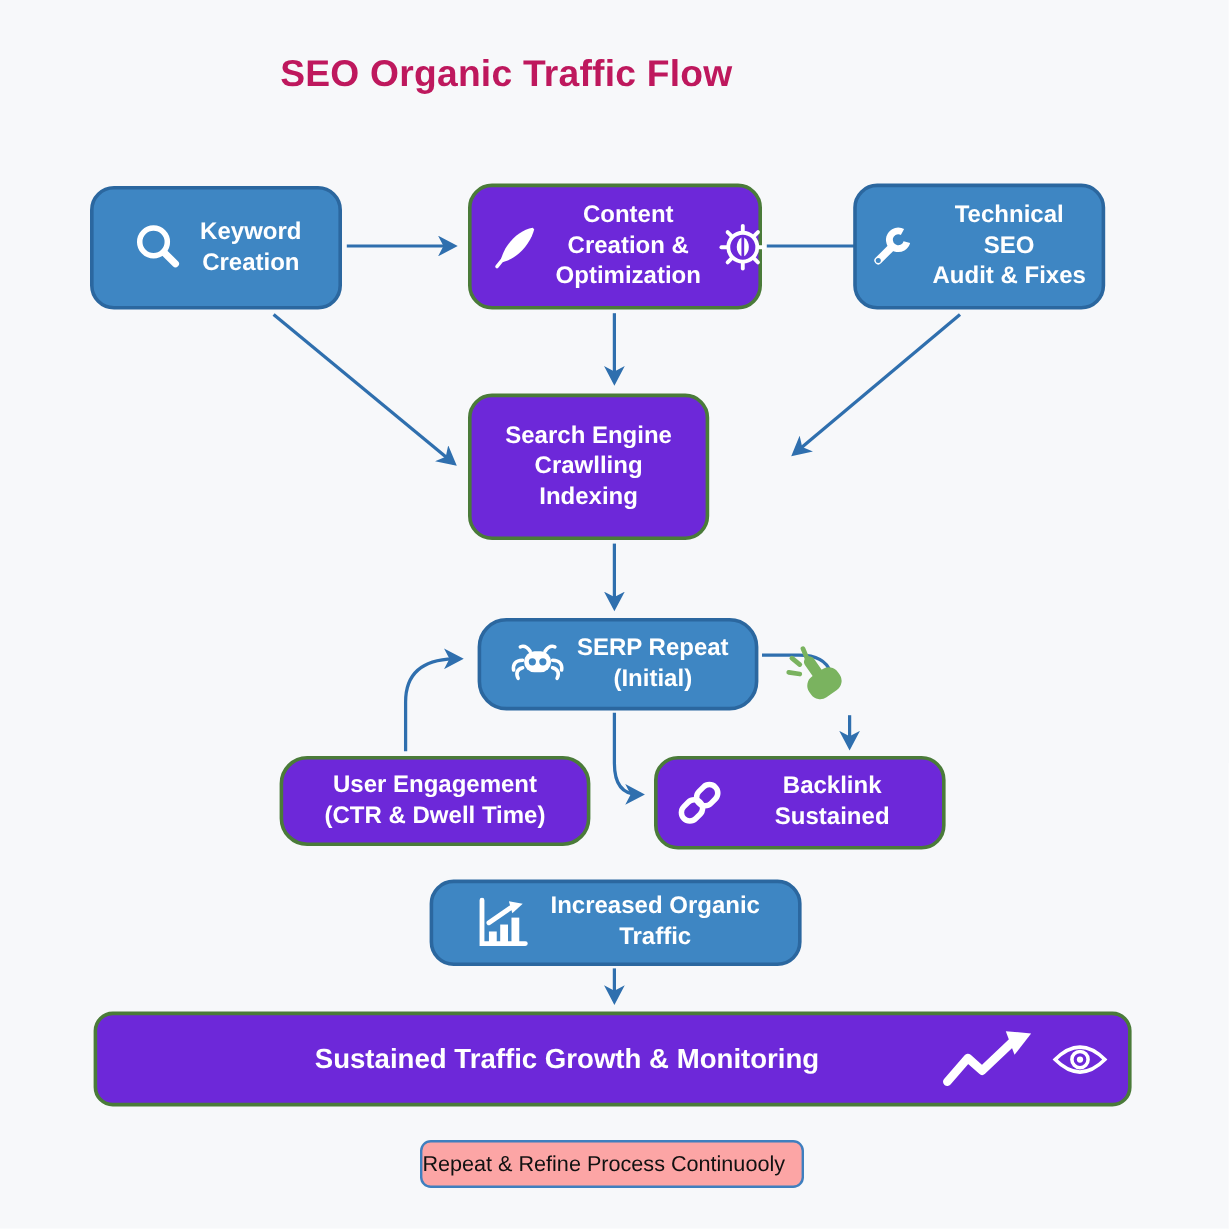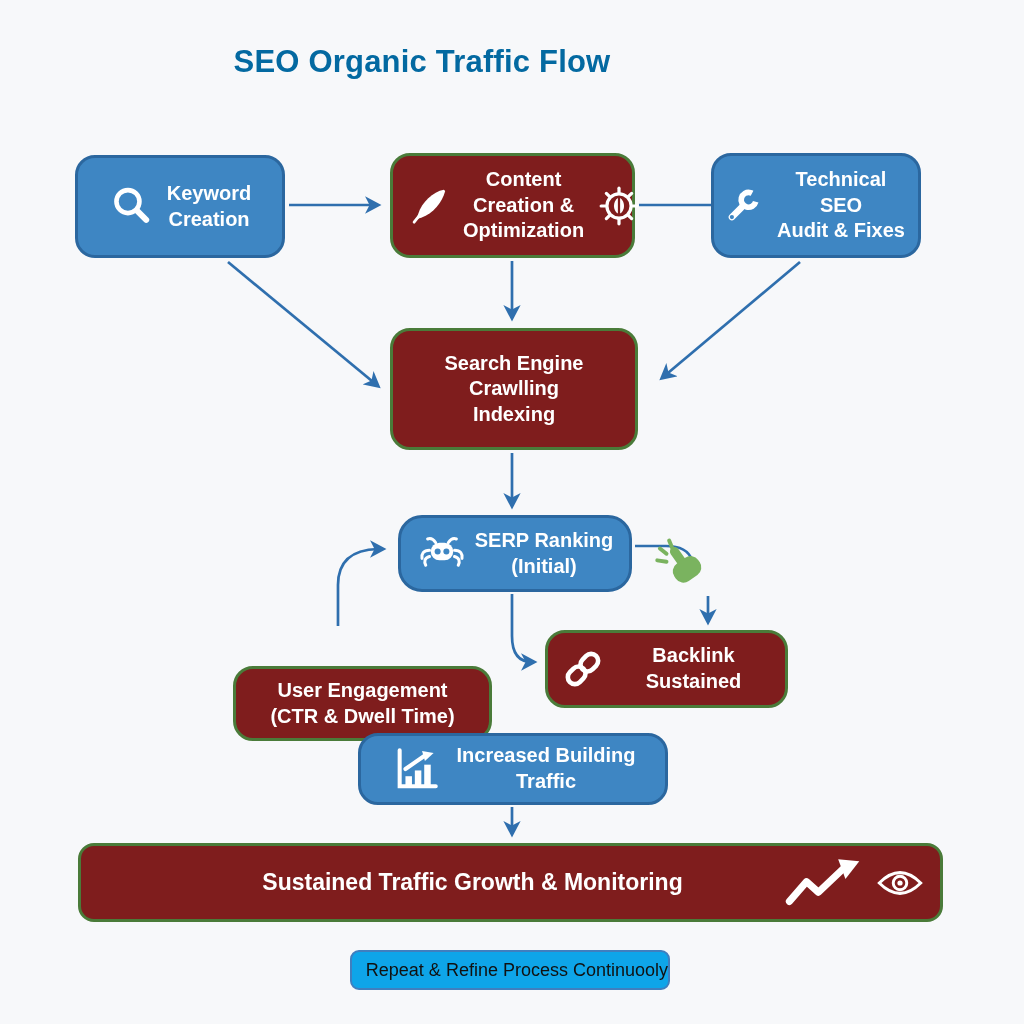--- a/index.html
+++ b/index.html
@@ -11,65 +11,65 @@
     background: #f7f8fa;
     font-family: "Liberation Sans", sans-serif;
     overflow: hidden;
   }
   .title {
     position: absolute;
     top: 44px; left: 0; width: 844px;
     text-align: center;
     font-size: 31px;
     font-weight: 800;
-    color: #0369a1;
+    color: #be185d;
     letter-spacing: 0.2px;
   }
   .node {
     position: absolute;
     display: flex;
     align-items: center;
     justify-content: center;
     gap: 12px;
     color: #ffffff;
     font-weight: bold;
     font-size: 20px;
     line-height: 1.28;
     border-style: solid;
     border-width: 3px;
     border-radius: 20px;
     padding: 4px 12px;
   }
   .node.blue  { background: #3E86C3; border-color: #2B679F; }
-  .node.green { background: #7f1d1d; border-color: #4A7B39; }
+  .node.green { background: #6d28d9; border-color: #4A7B39; }
   .node-label { white-space: pre-line; text-align: center; }
   .icon { display: flex; align-items: center; justify-content: center; flex: 0 0 auto; }
 
   #keyword      { left: 75px;  top: 155px; width: 210px; height: 103px; }
   #content      { left: 390px; top: 153px; width: 245px; height: 105px; justify-content: space-between; padding: 4px 14px; }
   #technical    { left: 711px; top: 153px; width: 210px; height: 105px; gap: 8px; padding: 4px 8px; }
-  #search       { left: 390px; top: 328px; width: 248px; height: 122px; }
+  #search       { left: 390px; top: 328px; width: 201px; height: 122px; }
   #serp         { left: 398px; top: 515px; width: 234px; height: 77px;  border-radius: 24px; gap: 8px; }
-  #user         { left: 233px; top: 666px; width: 259px; height: 75px;  }
+  #user         { left: 233px; top: 630px; width: 259px; height: 75px; border-radius: 23px;  }
   #backlink     { left: 545px; top: 630px; width: 243px; height: 78px;  gap: 8px; }
   #increased    { left: 358px; top: 733px; width: 310px; height: 72px;  gap: 14px; }
   #sustained    { left: 78px;  top: 843px; width: 865px; height: 79px;  border-radius: 16px; font-size: 23px; }
   #sustained .node-label { margin-right: 76px; }
   .sustained-icons {
     position: absolute; right: 16px; top: 50%;
     transform: translateY(-50%);
     display: flex; align-items: center; gap: 8px;
   }
   .footer-note {
     position: absolute;
     left: 350px; top: 950px; width: 320px; height: 40px;
-    background: #0ea5e9;
+    background: #fca5a5;
     border: 2px solid #3F7FBF;
     border-radius: 9px;
-    display: flex; align-items: center; justify-content: flex-end;
+    display: flex; align-items: center; justify-content: flex-start;
     font-size: 18px;
     color: #111111;
   }
   .arrow-layer, .hand-cursor {
     position: absolute;
     pointer-events: none;
   }
   .arrow-layer { left: 0; top: 0; }
   .hand-cursor { left: 652px; top: 534px; }
 </style>
@@ -168,21 +168,21 @@
           <path d="M30 13 C35 13 36.5 16 36 19.5"></path>
           <path d="M30 18 C34 19 34.5 22 33 25"></path>
           <path d="M15 7 C13 4 11 3 8.5 4"></path>
           <path d="M25 7 C27 4 29 3 31.5 4"></path>
         </g>
         <rect x="11" y="7" width="18" height="14" rx="7" fill="#fff"></rect>
         <circle cx="16.5" cy="14" r="2.4" fill="#3E86C3"></circle>
         <circle cx="23.5" cy="14" r="2.4" fill="#3E86C3"></circle>
       </svg>
     </span>
-    <span class="node-label">SERP Ranking
+    <span class="node-label">SERP Repeat
 (Initial)</span>
   </div>
 
   <span class="hand-cursor icon">
     <svg width="58" height="58" viewBox="0 0 44 44">
       <g stroke="#7AB35F" stroke-width="3" stroke-linecap="round">
         <line x1="6" y1="11" x2="11" y2="15"></line>
         <line x1="4" y1="20" x2="11" y2="21"></line>
         <line x1="13" y1="5" x2="15.5" y2="11"></line>
       </g>
@@ -214,21 +214,21 @@
     <span class="icon">
       <svg width="52" height="52" viewBox="0 0 36 36">
         <path d="M6 5 V30 H31" stroke="#fff" stroke-width="2.8" fill="none" stroke-linecap="round"></path>
         <rect x="10" y="23" width="4.5" height="7" fill="#fff"></rect>
         <rect x="16.5" y="19" width="4.5" height="11" fill="#fff"></rect>
         <rect x="23" y="15" width="4.5" height="15" fill="#fff"></rect>
         <path d="M10 18 L23 9" stroke="#fff" stroke-width="2.8" stroke-linecap="round"></path>
         <polygon points="21.5,5.5 29.5,7 23.5,12.5" fill="#fff"></polygon>
       </svg>
     </span>
-    <span class="node-label">Increased Building
+    <span class="node-label">Increased Organic
 Traffic</span>
   </div>
 
   <div class="node green" id="sustained">
     <span class="node-label">Sustained Traffic Growth &amp; Monitoring</span>
     <span class="sustained-icons">
       <span class="icon">
         <svg width="86" height="58" viewBox="0 0 64 44">
           <path d="M5 36 L18 21 L27 29 L46 11" stroke="#fff" stroke-width="5.4" fill="none" stroke-linecap="round" stroke-linejoin="round"></path>
           <polygon points="42,4 58,5.5 47.5,19" fill="#fff"></polygon>

